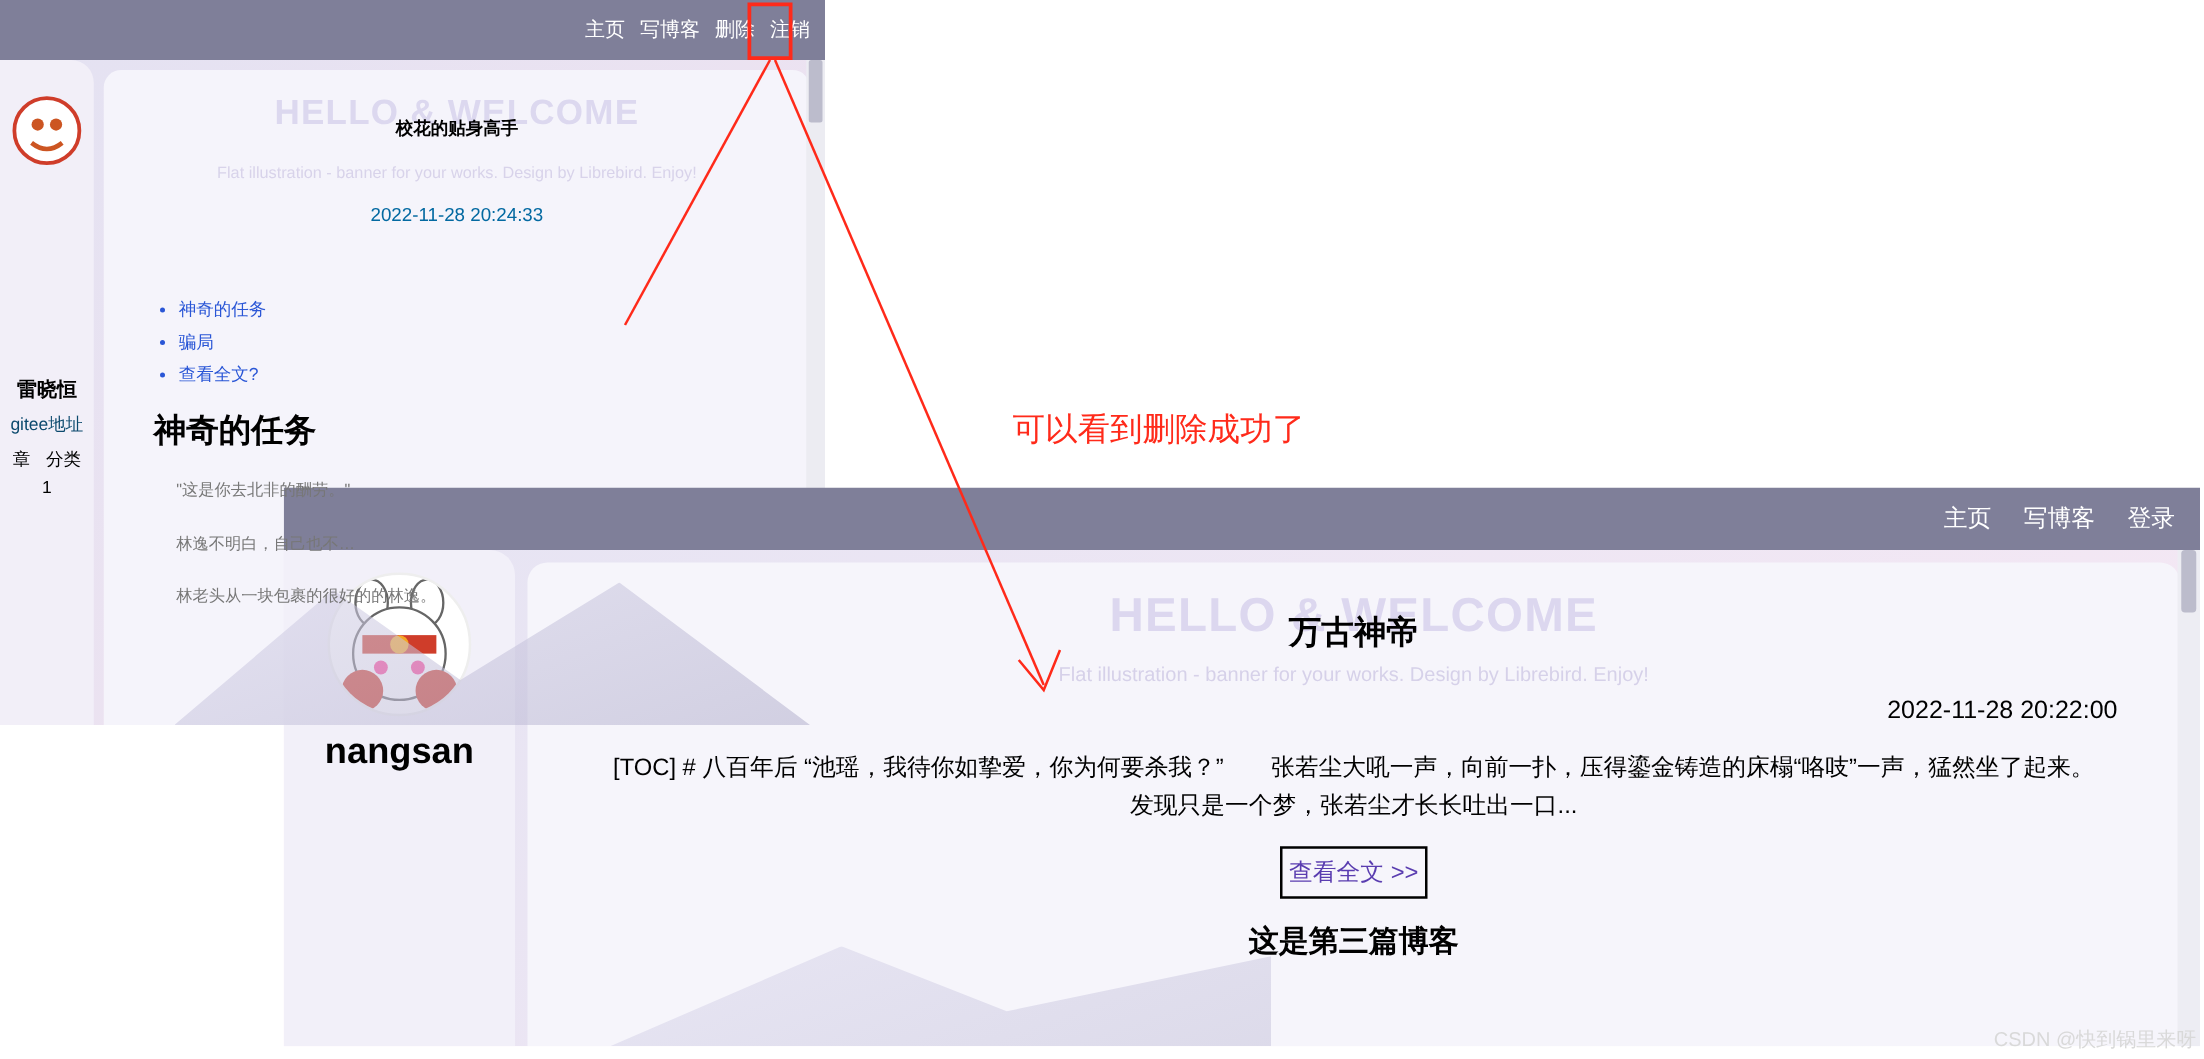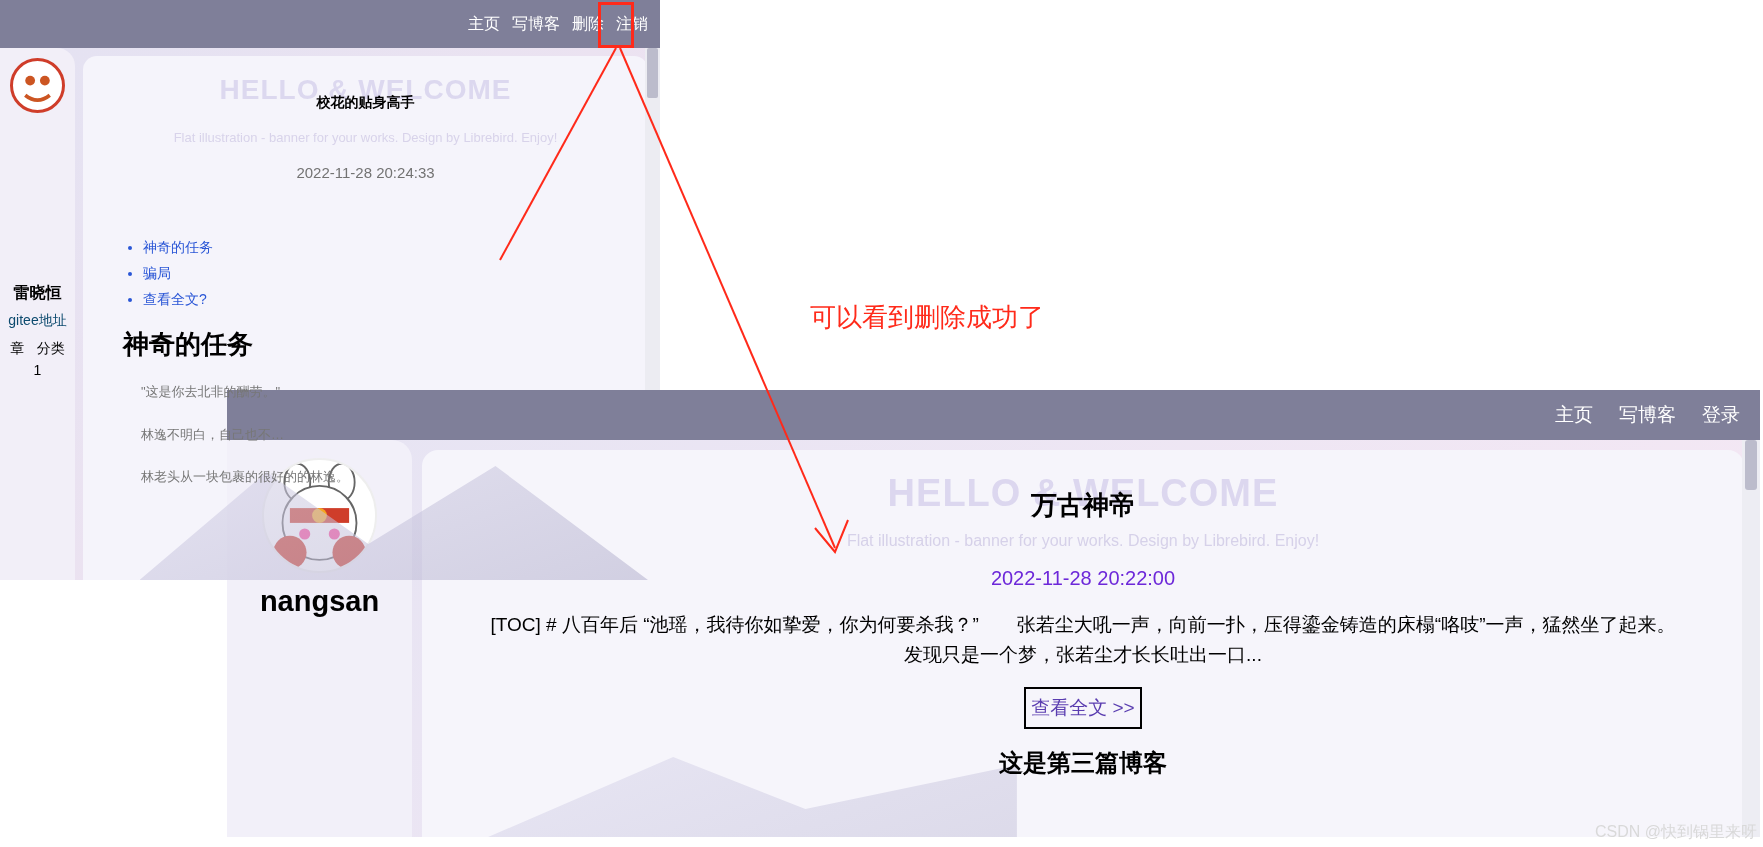--- a/index.html
+++ b/index.html
@@ -36,21 +36,21 @@
   .shot1 .body1 {
     position: relative;
     display: flex;
     height: 532px;
     background: linear-gradient(135deg,#e4e2f2,#f2e3f0);
   }
   .shot1 .sidebar1 {
     width: 75px;
     background: #f2eff8;
     border-radius: 0 18px 0 0;
-    padding: 10px 4px 4px 4px;
+    padding: 29px 4px 4px 4px;
     text-align: center;
     font-size: 14px;
   }
   .shot1 .avatar1 {
     width: 55px; height: 55px;
     border-radius: 50%;
     background: #fff;
     border: 3px solid #cf3d2a;
     margin: 0 auto 6px;
     display: flex; align-items: center; justify-content: center;
@@ -72,21 +72,21 @@
   .shot1 .hero1 {
     position: absolute;
     left: 0; right: 0; top: 0; bottom: 0;
     display: flex; flex-direction: column; align-items: center;
     padding-top: 18px;
     pointer-events: none;
   }
   .shot1 .hero1 .hello { color: #dcd8ef; font-size: 28px; font-weight: bold; letter-spacing: 1px; }
   .shot1 .hero1 .sub   { color: #d8d3ea; font-size: 13px; margin-top: 24px; }
   .shot1 .post1-title { font-weight: bold; font-size: 14px; text-align: center; margin-top: 20px; position: relative; z-index: 2;}
-  .shot1 .post1-date  { color: #737373; font-size: 15px; text-align: center; margin-top: 52px; position: relative; z-index: 2;}
+  .shot1 .post1-date  { color: #0369a1; font-size: 15px; text-align: center; margin-top: 52px; position: relative; z-index: 2;}
   .shot1 .linklist { margin: 58px 0 0 30px; font-size: 14px; position: relative; z-index: 2;}
   .shot1 .linklist li { color: #2a56d6; margin-bottom: 8px; list-style: disc;}
   .shot1 .posth2 { font-size: 26px; font-weight: bold; margin: 18px 0 0 10px; position: relative; z-index: 2;}
   .shot1 .para { color:#777; font-size: 13px; margin: 18px 0 0 28px; line-height: 1.9; position: relative; z-index: 2;}
   .shot1 .scrollbar1 {
     position: absolute; right: 0; top: 48px; bottom: 0; width: 15px;
     background: #ececf2;
   }
   .shot1 .scrollbar1 .thumb { position: absolute; left:2px; right:2px; top:0; height: 50px; background:#bcbccc; border-radius:2px;}
   .shot1 .mountain {
@@ -142,21 +142,21 @@
     padding: 22px 50px;
     position: relative;
     overflow: hidden;
     text-align: center;
   }
   .shot2 .hero2hello { position:absolute; left:0; right:0; top:22px; text-align:center;
     color:#dcd7ef; font-size:38px; font-weight:bold; letter-spacing:1px; z-index:1;}
   .shot2 .hero2sub { position:absolute; left:0; right:0; top:82px; text-align:center;
     color:#d6d1e9; font-size:16px; z-index:1;}
   .shot2 .post2-title { position:relative; z-index:2; font-weight:bold; font-size:26px; margin-top:16px;}
-  .shot2 .post2-date  { position:relative; z-index:2; color:#6d28d9; font-size:20px; margin-top:44px;}
+  .shot2 .post2-date  { position:relative; z-index:2; color:#000000; font-size:20px; margin-top:34px;text-align:right;}
   .shot2 .post2-body  { position:relative; z-index:2; font-size:19px; margin-top:20px; line-height:1.6; text-align:center;}
   .shot2 .viewfull    { position:relative; z-index:2; display:inline-block; margin-top:16px; padding:6px 5px;
     border:2px solid #000; color:#5a3db0; font-size:19px;}
   .shot2 .post3-title { position:relative; z-index:2; font-weight:bold; font-size:24px; margin-top:18px;}
   .shot2 .scrollbar2 {
     position:absolute; right:0; top:50px; bottom:0; width:18px; background:#ededf3;
   }
   .shot2 .scrollbar2 .thumb { position:absolute; left:3px; right:3px; top:0; height:50px; background:#bcbccc; border-radius:3px;}
   .shot2 .mountain2 {
     position:absolute; left:5%; bottom:0; width:40%; height:80px;
@@ -279,15 +279,15 @@
 </div>
 
 <div class="red-box" style="left:598px; top:2px; width:36px; height:46px;"></div>
 
 <svg class="arrow-svg" width="1763" height="847">
   <line x1="616" y1="48" x2="500" y2="260" stroke="#ff2a1a" stroke-width="2"></line>
   <line x1="620" y1="48" x2="835" y2="548" stroke="#ff2a1a" stroke-width="2"></line>
   <polyline points="815,528 835,552 848,520" fill="none" stroke="#ff2a1a" stroke-width="2"></polyline>
 </svg>
 
-<div class="anno-text" style="left:810px; top:300px;">可以看到删除成功了</div>
+<div class="anno-text" style="left:810px; top:326px;">可以看到删除成功了</div>
 
 <div class="watermark">CSDN @快到锅里来呀</div>
 
 </body></html>

